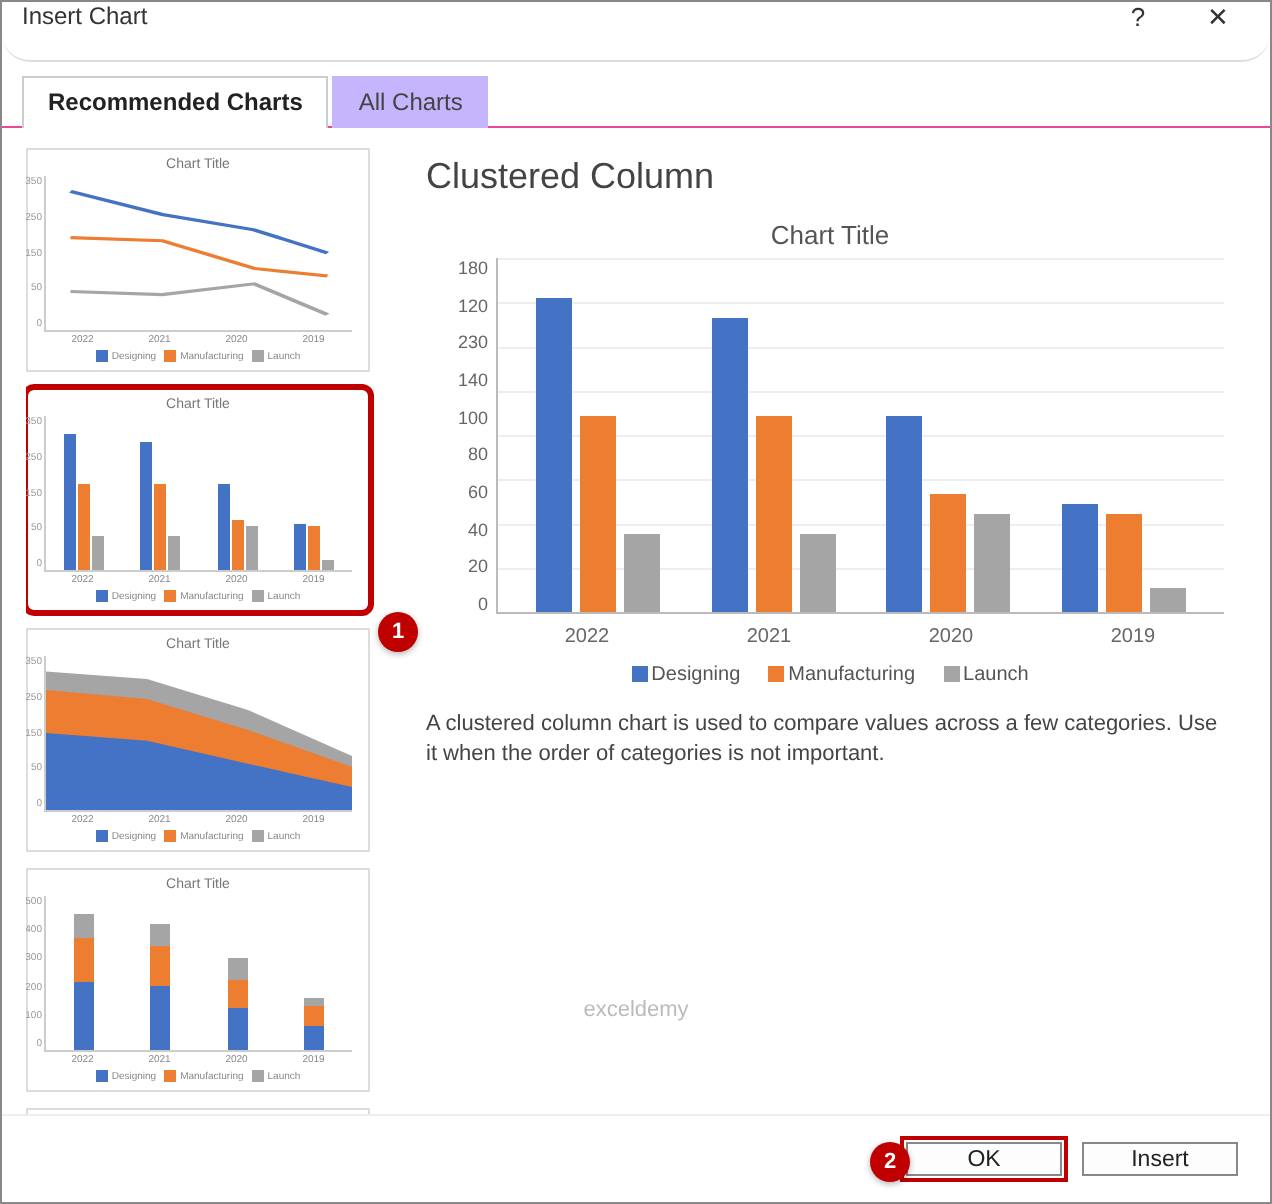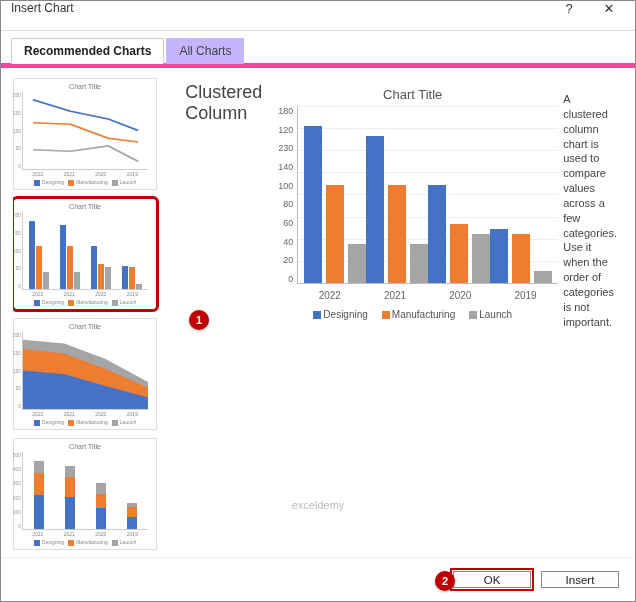--- a/index.html
+++ b/index.html
@@ -1,38 +1,38 @@
 <!DOCTYPE html>
 <html><head>
 <meta charset="utf-8">
 <style>
   * { box-sizing: border-box; margin: 0; padding: 0; font-family: "Segoe UI", Tahoma, sans-serif; }
   body { background: #f4f4f4; width: 636px; height: 602px; overflow: hidden; }
   .dialog { width: 636px; height: 602px; background: #fff; border: 1px solid #888; display: flex; flex-direction: column; box-shadow: 0 4px 20px rgba(0,0,0,.2); }
-  .titlebar { height: 30px; display: flex; align-items: center; padding: 0 6px 15px 10px; border-bottom: 1px solid #ddd; }
+  .titlebar { height: 30px; display: flex; align-items: center; padding: 0 6px 15px 10px; border-bottom: 1px solid #ddd; border-radius: 14px; }
   .titlebar .title { flex: 1; font-size: 12px; color: #333; }
   .titlebar .winbtn { width: 40px; height: 28px; display: flex; align-items: center; justify-content: center; font-size: 13px; color: #333; }
-  .tabs { display: flex; padding: 6px 10px 0 10px; border-bottom: 5px solid #ec4899; gap: 2px; }
+  .tabs { display: flex; padding: 6px 10px 0 10px; border-bottom: 1px solid #ec4899; gap: 2px; }
   .tab { padding: 5px 12px 6px; font-size: 12px; border: 1px solid transparent; border-bottom: none; position: relative; top: 1px; background: #c4b5fd; color: #444;}
   .tab.active { background: #fff; border-color: #ccc; font-weight: 600; color: #222;}
   .body { flex: 1; display: flex; padding: 10px 12px 0 12px; gap: 8px; overflow: hidden; position: relative;}
   .thumbs { width: 186px; overflow-y: auto; padding-right: 14px; }
   .thumbs::-webkit-scrollbar{width:14px;}
   .thumbs::-webkit-scrollbar-thumb{background:#c8c8c8;border:3px solid #fff;border-radius:7px;}
   .thumb { border: 1px solid #ddd; margin-bottom: 8px; padding: 4px 4px 2px 4px; background: #fff; height: 112px; position: relative; }
   .thumb.selected { outline: 3px solid #c00000; outline-offset: -1px; border-radius: 4px; }
   .thumb .ttitle { text-align: center; font-size: 7px; color: #777; margin-bottom: 2px; }
   .thumb .plot { height: 78px; display: flex; align-items: flex-end; justify-content: space-around; border-left: 1px solid #ccc; border-bottom: 1px solid #ccc; margin: 0 4px; position: relative;}
   .thumb .xlbl { display: flex; justify-content: space-around; font-size: 5px; color: #888; margin: 1px 4px 0;}
   .thumb .leg { display: flex; justify-content: center; gap: 4px; font-size: 5px; color: #888; margin-top: 2px;}
   .leg .sw, .legend .sw { display:inline-block; width:6px; height:6px; margin-right:2px; vertical-align: middle;}
   .cgrp { display:flex; align-items:flex-end; gap:1px; height:100%;}
   .bar { width:6px; }
   .yticks { position:absolute; left:-16px; top:0; bottom:0; width:14px; display:flex; flex-direction:column; justify-content:space-between; font-size:5px; color:#999; text-align:right;}
-  .main { flex: 1; padding: 4px 6px 0 6px; display:flex; }
+  .main { flex: 1; padding: 4px 6px 0 6px; display:flex; flex-direction:column;}
   .main h2 { font-weight: 400; font-size: 18px; color: #444; margin-bottom: 6px;}
   .preview { border: 1px solid #fff; height: 240px; padding: 4px; }
   .preview .ptitle { text-align:center; font-size: 13px; color:#555; margin-bottom: 4px;}
   .preview .plotwrap { height: 178px; display:flex; }
   .preview .yaxis { width: 30px; display:flex; flex-direction:column; justify-content:space-between; text-align:right; font-size:9px; color:#666; padding-right:4px;}
   .preview .pplot { flex:1; border-left:1px solid #bbb; border-bottom:1px solid #bbb; display:flex; align-items:flex-end; justify-content:space-around; padding: 0 6px; position:relative; background-image: repeating-linear-gradient(to top, transparent 0, transparent calc(12.5% - 1px), #eee calc(12.5% - 1px), #eee 12.5%);}
   .preview .pgrp { display:flex; align-items:flex-end; gap:4px; height:100%; }
   .preview .pbar { width: 18px; }
   .preview .xaxis { display:flex; justify-content:space-around; font-size:10px; color:#666; padding: 6px 0 4px 30px;}
   .legend { display:flex; justify-content:center; gap:14px; font-size:10px; color:#555; margin-top:4px;}

